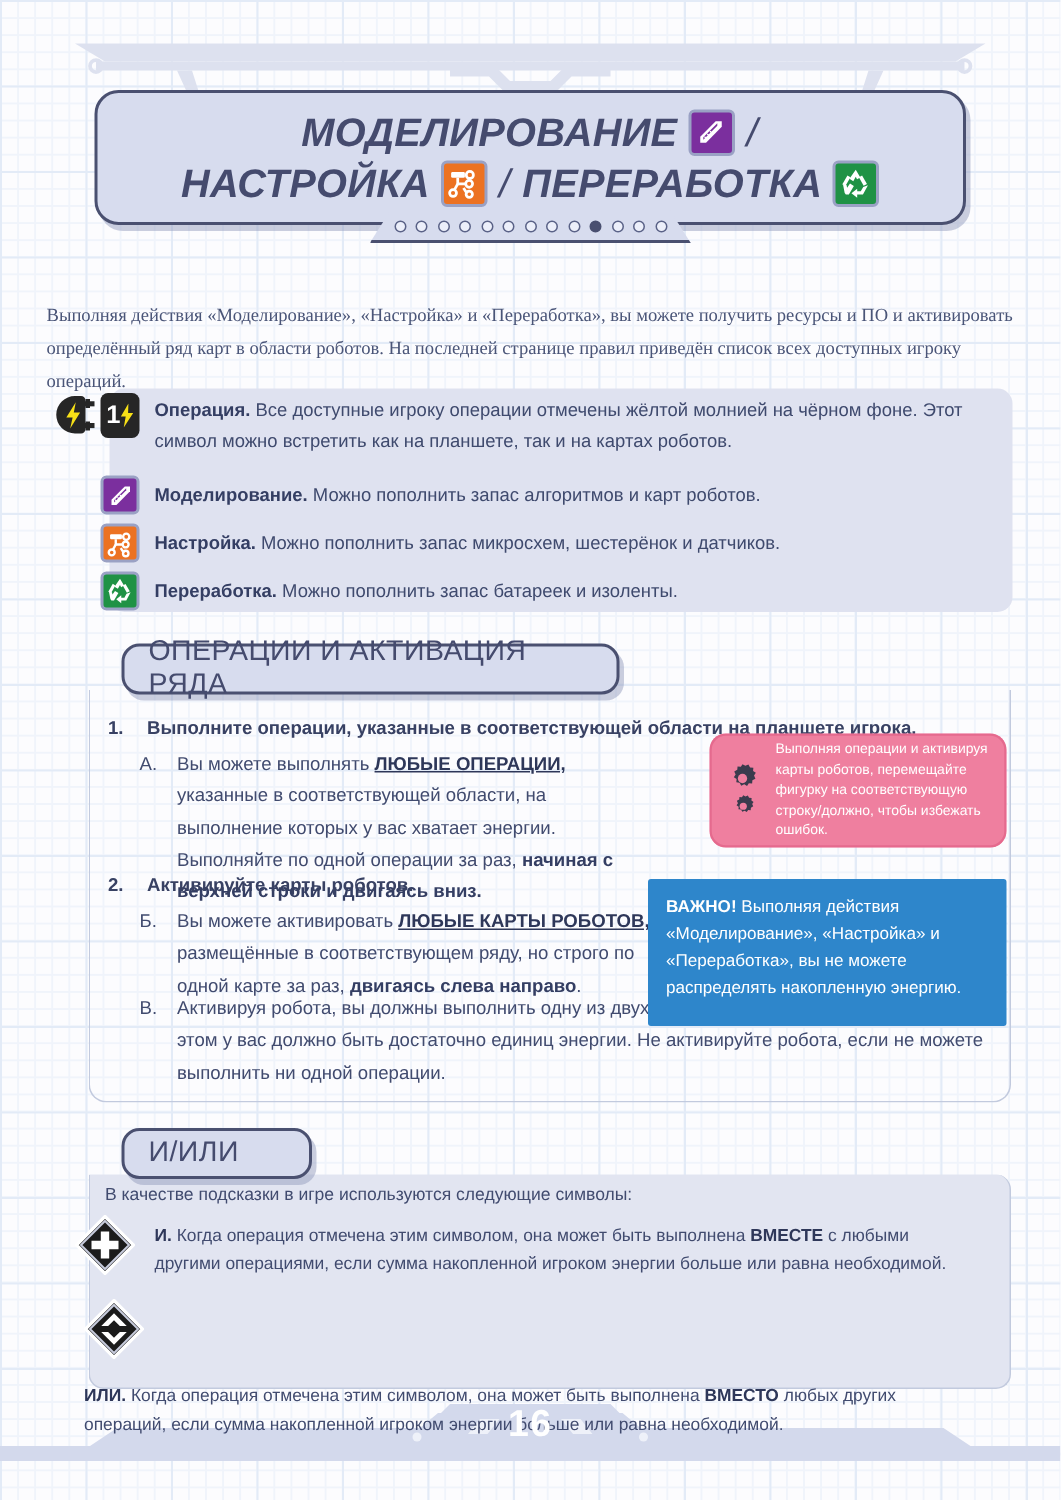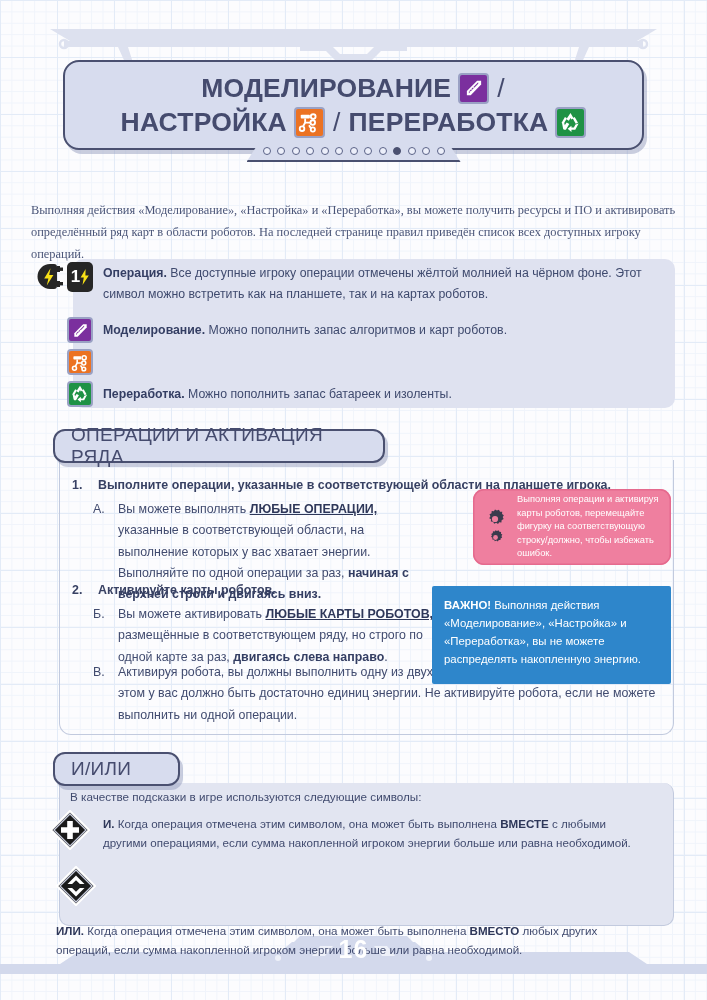--- a/index.html
+++ b/index.html
@@ -42,20 +42,21 @@
     display: flex; flex-direction: column;
     align-items: center; justify-content: center;
     box-shadow: 3px 4px 0 rgba(140,148,185,.45);
   }
   .title-line {
     display: flex; align-items: center; justify-content: flex-end;
     gap: 7px;
     font-size: 26.5px; font-weight: bold; letter-spacing: .2px;
     color: #454b6e; line-height: 1.06;
     white-space: nowrap;
+    font-style: italic;
   }
   .title-line.l2 { margin-top: 3px; }
   .slash { font-weight: normal; color:#454b6e; padding: 0 1px; }
 
   
   .dots-strip {
     position: absolute; left: 50%; transform: translateX(-50%);
     top: 147px;
     display: flex; gap: 6.5px; align-items: center;
     z-index: 3;
@@ -118,20 +119,21 @@
 
   
   .sec-tab {
     position:absolute;
     background:#d7dcee; border:2.5px solid #4a5070;
     box-sizing:border-box;
     display:flex; align-items:center;
     padding: 0 16px;
     font-size:19px; font-weight:normal; color:#454b6e; letter-spacing:.3px;
     box-shadow: 3px 4px 0 rgba(140,148,185,.45);
+    margin-left: 28px;
   }
   #sec-ops { left:53px; top:429px; width:332px; height:34px; border-radius:12px; }
   #sec-andor { left:53px; top:752px; width:127px; height:34px; border-radius:12px; }
 
   
   .sec-body {
     position:absolute; border:1.4px solid #c2cade;
     border-radius: 0 0 12px 12px; border-top:none;
     box-sizing:border-box;
   }
@@ -321,20 +323,23 @@
             <circle cx="16.6" cy="6.1" r="2.6" fill="none" stroke="#ffffff" stroke-width="2"></circle>
             <path d="M7.8 8.2 L7.8 12.6 L13.5 12.6" fill="none" stroke="#ffffff" stroke-width="2"></path>
             <circle cx="16.1" cy="12.6" r="2.5" fill="none" stroke="#ffffff" stroke-width="2"></circle>
             <path d="M7.8 12.6 L5.2 17.4" fill="none" stroke="#ffffff" stroke-width="2"></path>
             <circle cx="4.4" cy="19.3" r="2.5" fill="none" stroke="#ffffff" stroke-width="2"></circle>
             <path d="M12 15.6 L14.6 19.6" fill="none" stroke="#ffffff" stroke-width="2"></path>
             <circle cx="16.2" cy="20.2" r="2.3" fill="none" stroke="#ffffff" stroke-width="2"></circle>
           </svg>
         </span>
       </div>
+      <div class="ltext">
+        <b>Настройка.</b><span> Можно пополнить запас микросхем, шестерёнок и датчиков.</span>
+      </div>
     </div>
 
     <div class="lrow rest">
       <div class="licon">
         <span class="isq green b">
           <svg width="20" height="20" viewBox="0 0 24 24">
             <path fill="#ffffff" d="M12 2.2 L15.2 7.6 L12.9 8.9 L12 7.2 L10.3 10.2 L7.6 8.6 Z"></path>
             <path fill="#ffffff" d="M4.3 18.4 L3.1 12.3 L5.6 12.9 L6.0 14.8 L8.0 11.9 L10.7 13.5 L7.2 19.5 L5.1 19.5 Z"></path>
             <path fill="#ffffff" d="M20.5 13.0 L17.0 19.5 L13.0 19.5 L13.0 21.8 L9.0 18.6 L13.0 15.4 L13.0 17.3 L15.5 17.3 L17.2 14.2 Z"></path>
             <path fill="#ffffff" d="M2.6 12.5 L6.2 6.2 L8.3 7.5 L5.1 13.1 Z"></path>

